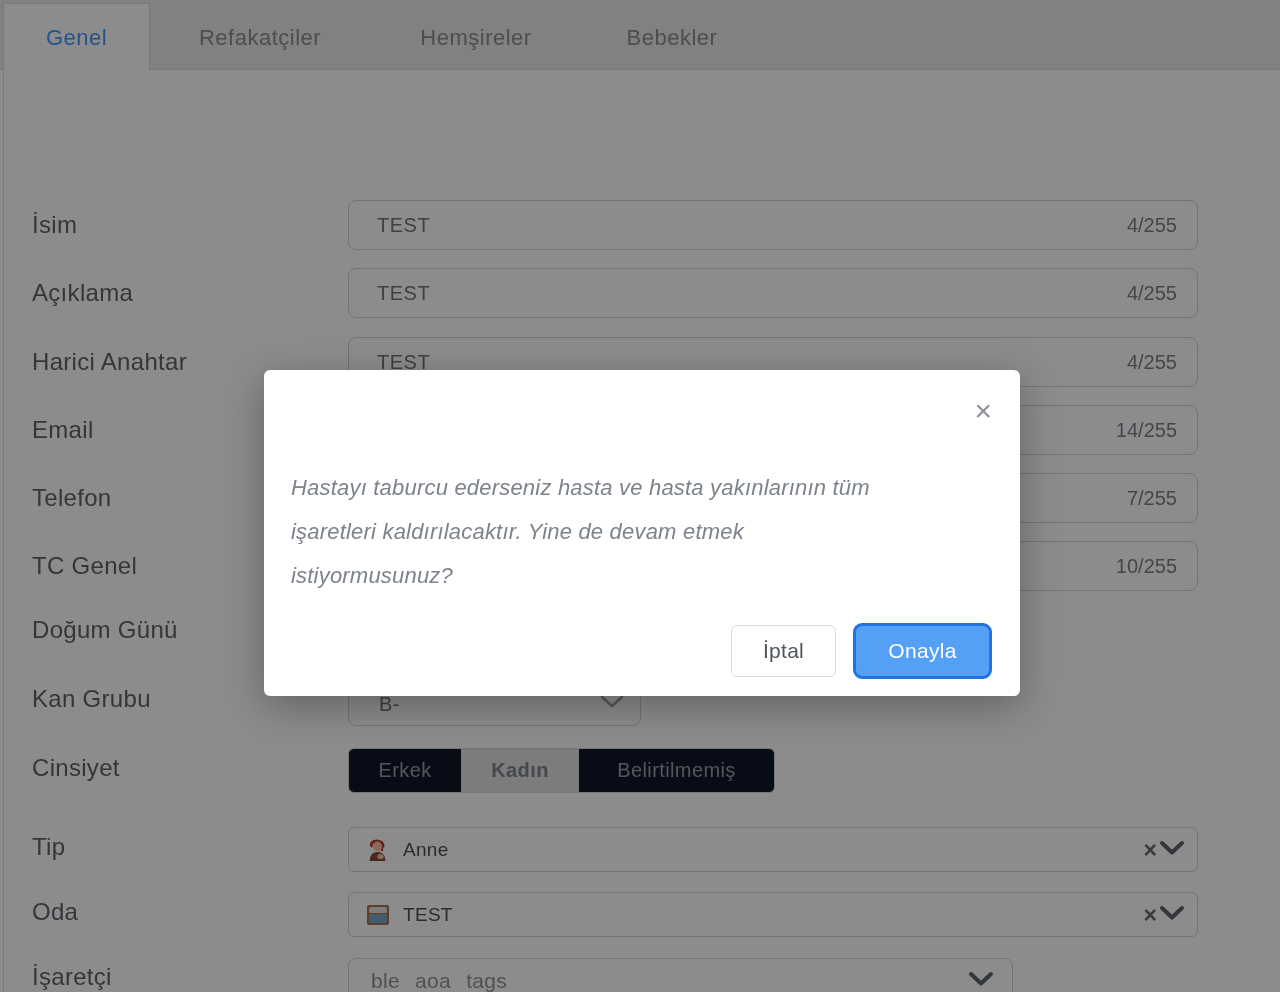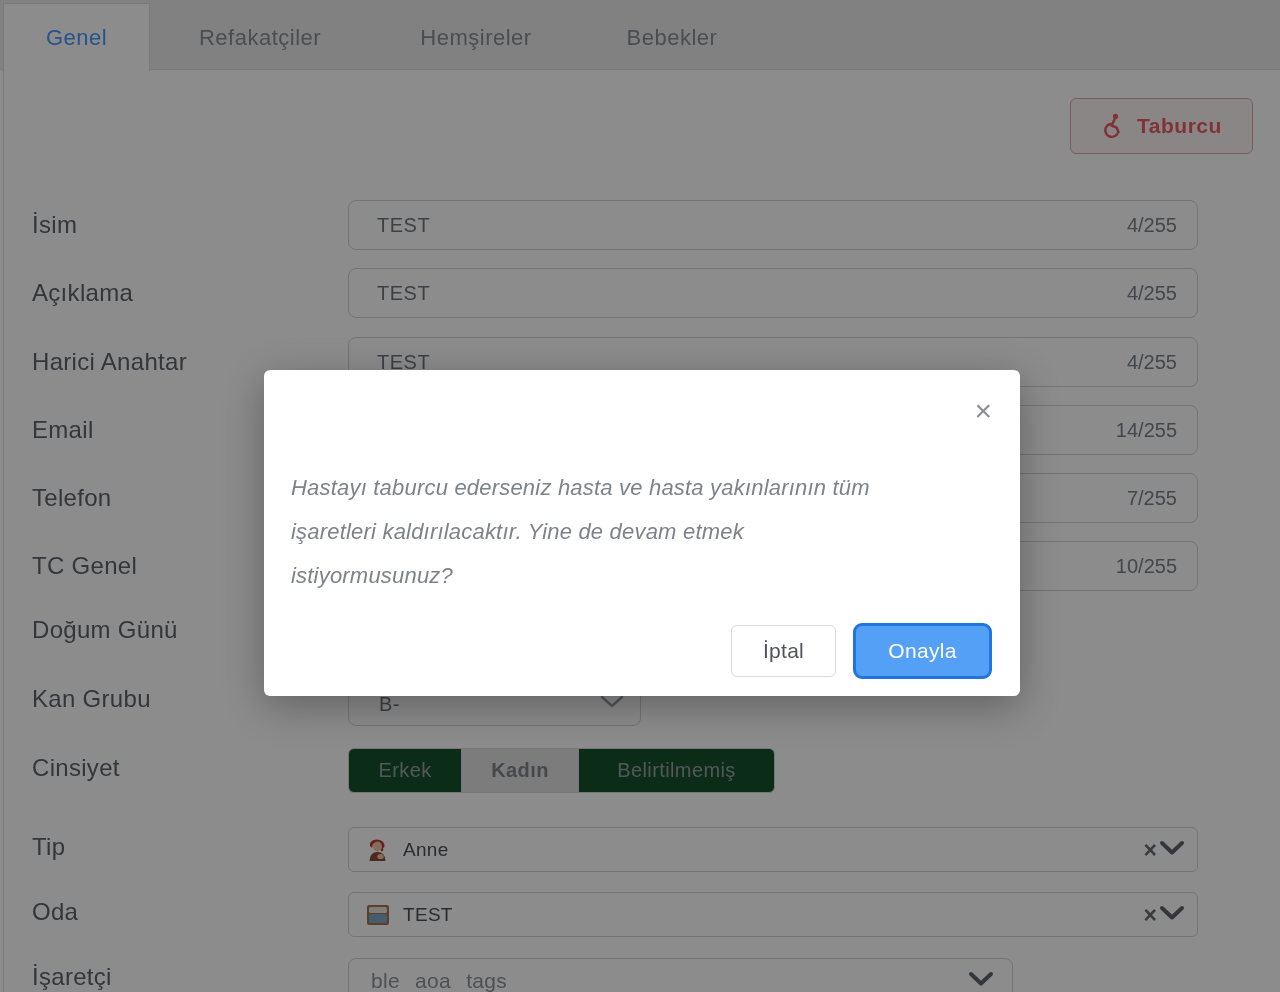--- a/index.html
+++ b/index.html
@@ -38,21 +38,21 @@
   .field.select .emoji { margin-left:16px; width:26px; display:flex; justify-content:center; }
   .field.select .value { padding-left:12px; font-size:19px; color:#4b5157; letter-spacing:.3px; }
   .clear-x { position:absolute; right:40px; top:50%; transform:translateY(-50%);
              font-size:23px; font-weight:900; color:#666c73; cursor:pointer; line-height:1; }
   .chev-thick { position:absolute; right:12px; top:50%; transform:translateY(-50%); cursor:pointer; }
   .field.tags { width:665px; height:46px; border-radius:8px; }
   .field.tags .value { padding-left:22px; font-size:21px; color:#8d9399; word-spacing:9px; letter-spacing:.3px; }
 
   
   .segmented { position:absolute; left:348px; top:748px; width:427px; height:45px;
-               border:1px solid #d9d9d9; border-radius:6px; display:flex; overflow:hidden; background:#14532d; }
+               border:1px solid #d9d9d9; border-radius:6px; display:flex; overflow:hidden; background:#0f172a; }
   .segment { display:flex; align-items:center; justify-content:center; font-size:20px;
              letter-spacing:.4px; color:#989ea5; cursor:pointer; }
   .segment + .segment { border-left:1px solid #d9d9d9; }
   .segment.selected { background:#e2e2e2; color:#7e848b; font-weight:600; }
 
   
   .overlay { position:absolute; inset:0; background:rgba(0,0,0,0.45); z-index:10; }
   .modal { position:absolute; left:264px; top:370px; width:756px; height:326px; background:#fff;
            border-radius:6px; z-index:20; box-shadow:0 10px 40px rgba(0,0,0,.30); }
   .modal-title { position:absolute; left:26px; top:22px; width:712px; font-size:29px;
@@ -75,30 +75,20 @@
 <div id="stage">
 
   <div class="tabstrip">
     <div class="tab" style="left:160px;width:200px;">Refakatçiler</div>
     <div class="tab" style="left:572px;width:200px;">Bebekler</div>
     <div class="tab" style="left:376px;width:200px;">Hemşireler</div>
   </div>
   <div class="tab active">Genel</div>
   <div class="panel-left-border"></div>
 
-  <div class="discharge-btn">
-    <span>
-      <svg width="24" height="26" viewBox="0 0 24 26">
-        <circle cx="14.5" cy="3.4" r="2.6" fill="#e85d66"></circle>
-        <path d="M13.5 6.5 L10.5 12.5 L15.5 14.5 L17.5 19" stroke="#e85d66" stroke-width="2.6" fill="none" stroke-linecap="round" stroke-linejoin="round"></path>
-        <path d="M9.5 11 A6.5 6.5 0 1 0 16.5 20.5" stroke="#e85d66" stroke-width="2.4" fill="none" stroke-linecap="round"></path>
-      </svg>
-    </span>
-    <span>Taburcu</span>
-  </div>
 
   <div class="row-label" style="top:200px;height:50px;">İsim</div>
   <div class="row-label" style="top:268px;height:50px;">Açıklama</div>
   <div class="row-label" style="top:337px;height:50px;">Harici Anahtar</div>
   <div class="row-label" style="top:405px;height:50px;">Email</div>
   <div class="row-label" style="top:473px;height:50px;">Telefon</div>
   <div class="row-label" style="top:541px;height:50px;">TC Genel</div>
   <div class="row-label" style="top:605px;height:50px;">Doğum Günü</div>
   <div class="row-label" style="top:675px;height:48px;">Kan Grubu</div>
   <div class="row-label" style="top:744px;height:48px;">Cinsiyet</div>

